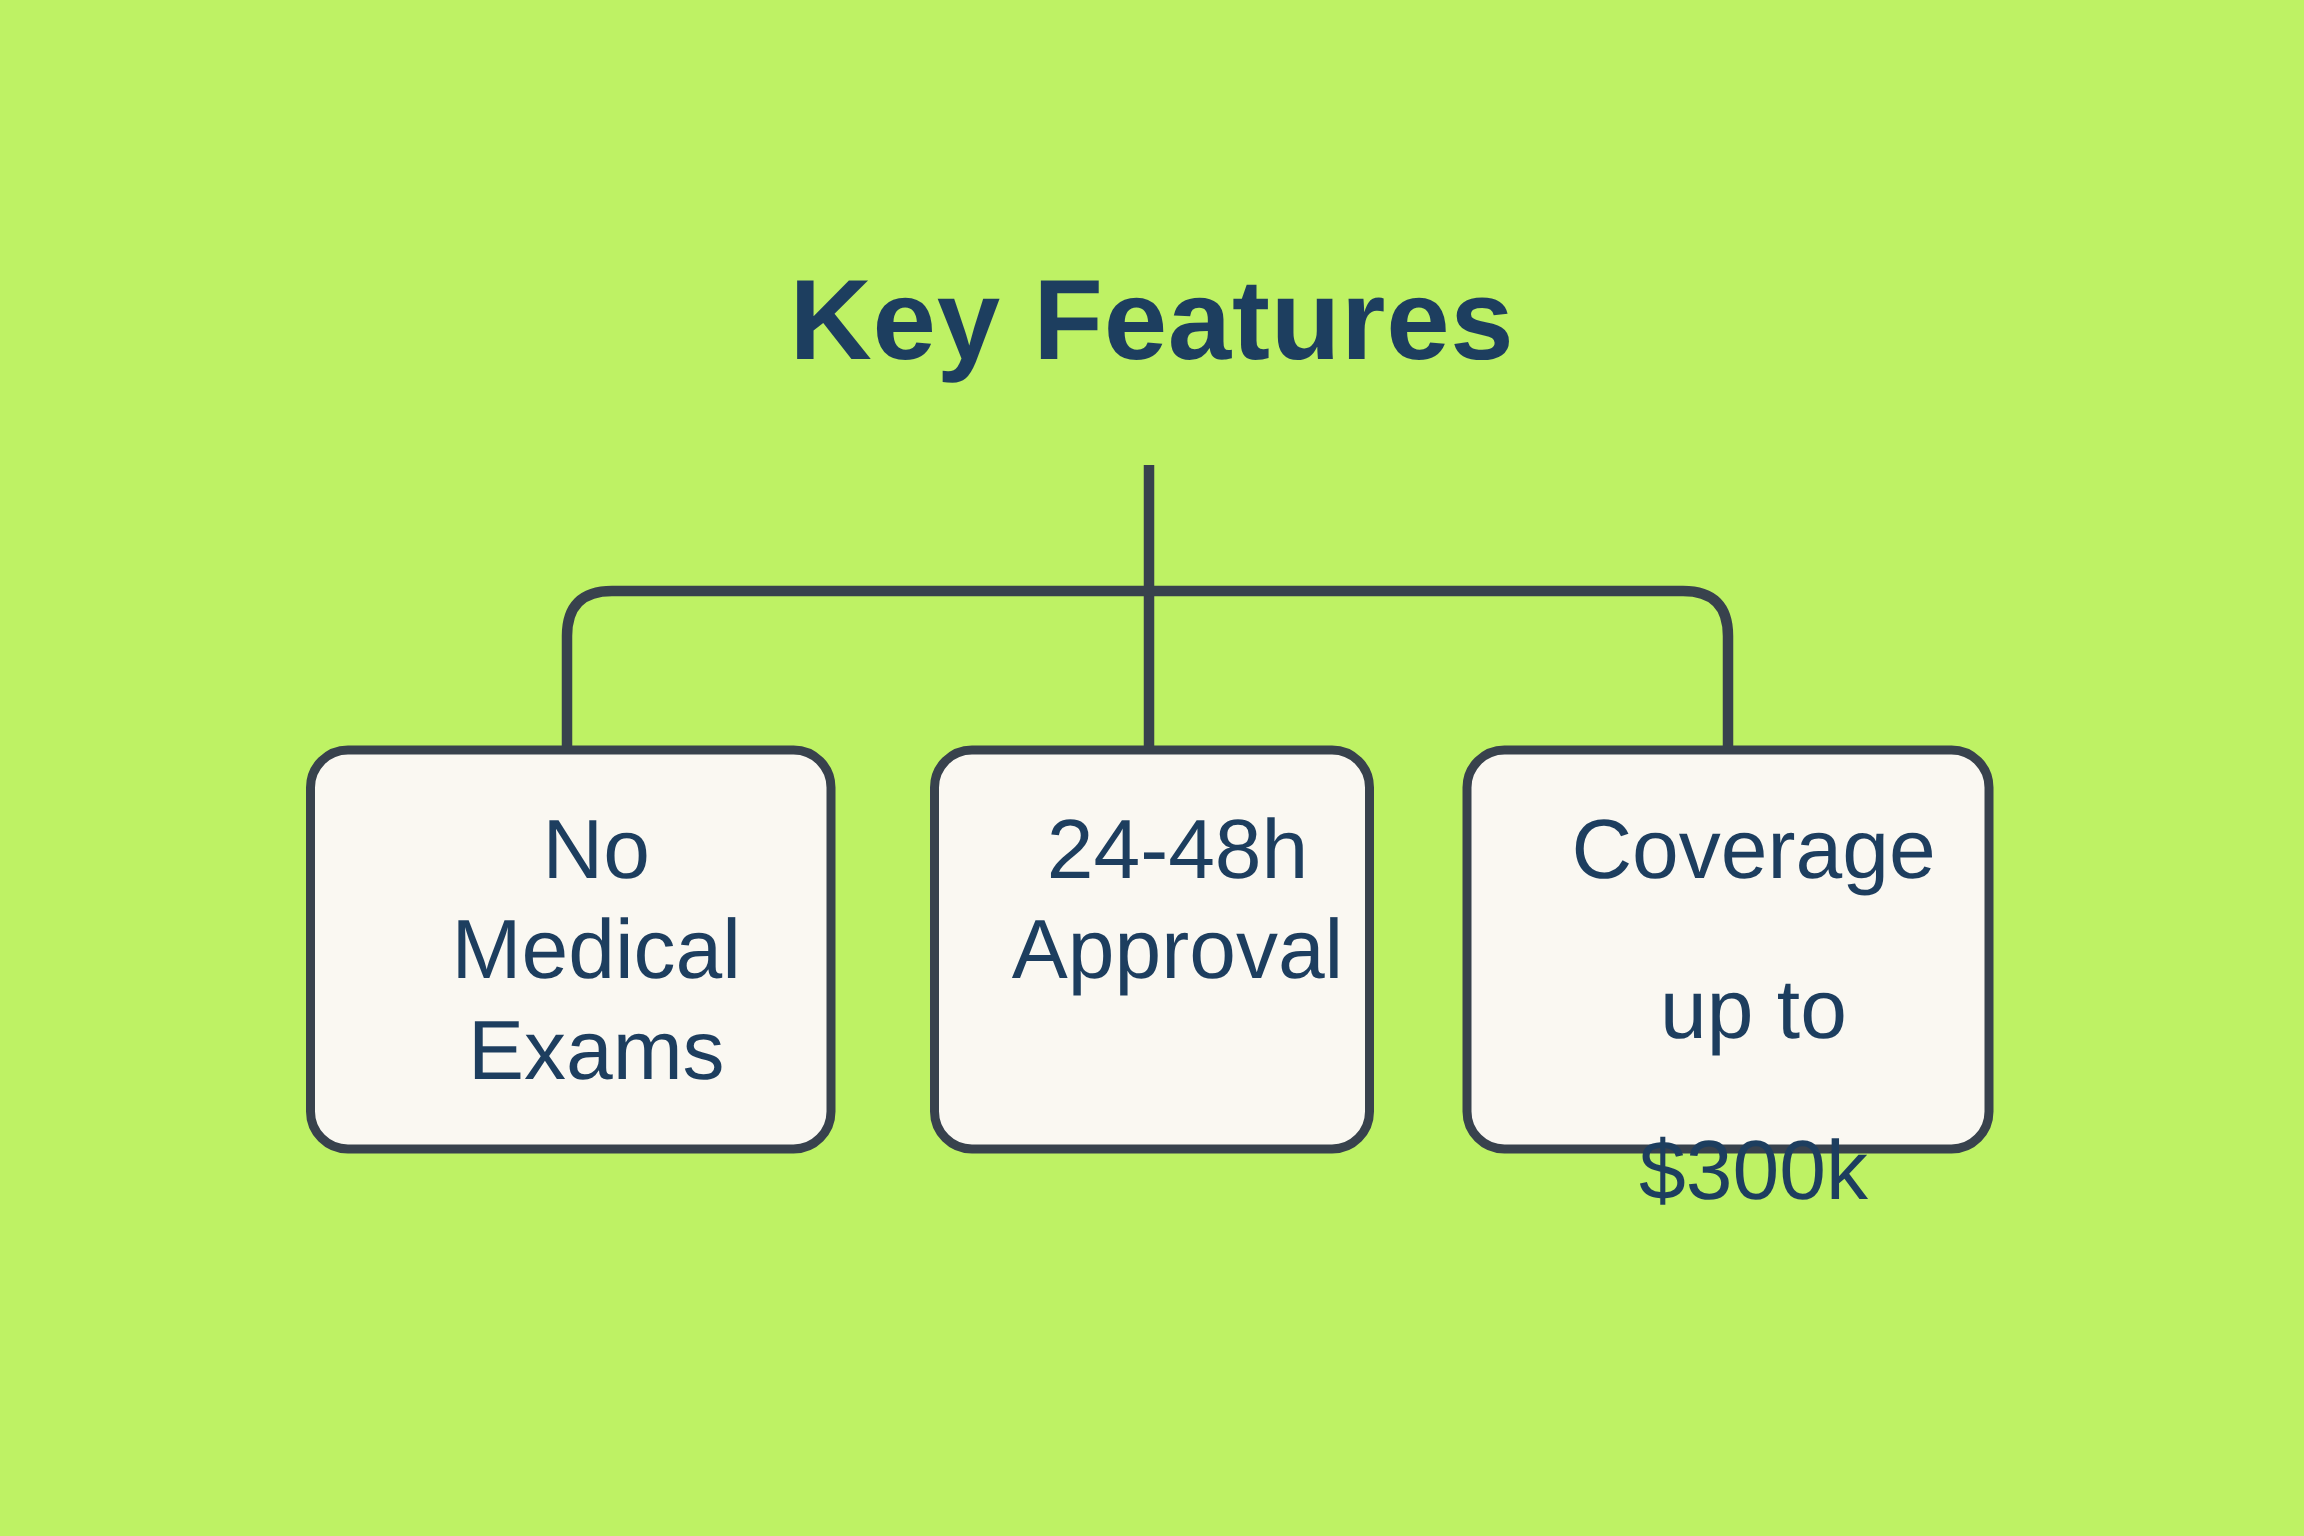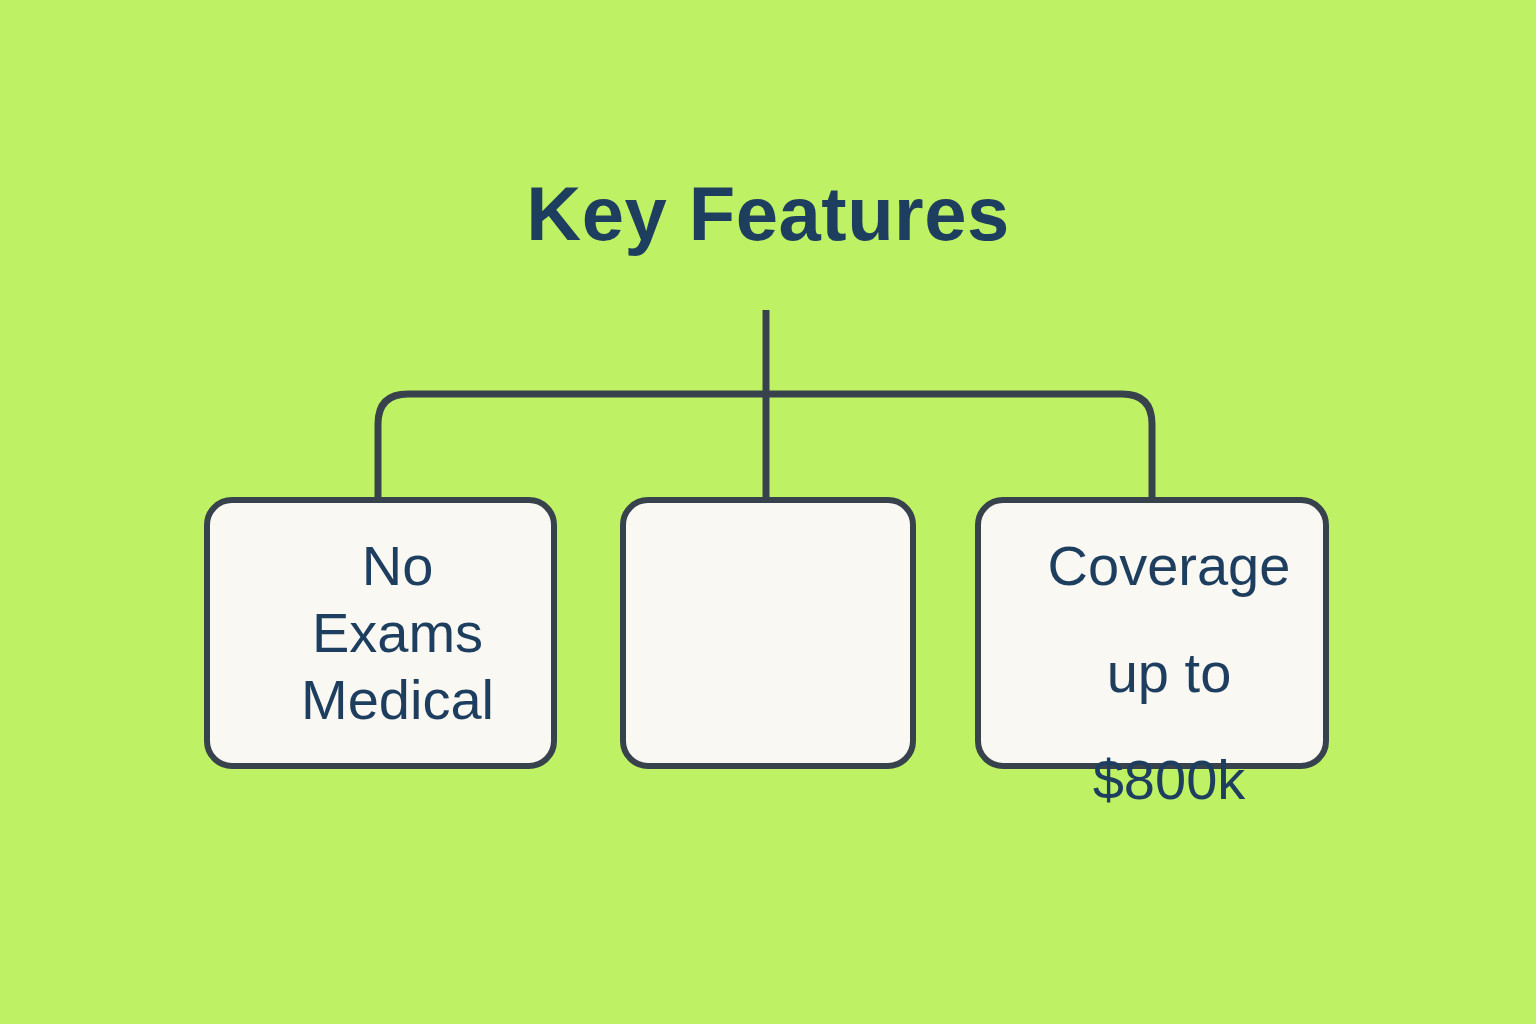--- a/index.html
+++ b/index.html
@@ -65,26 +65,28 @@
 
   <svg class="connectors" width="1536" height="1024" viewBox="0 0 1536 1024" aria-hidden="true">
 
     <path d="M 766 310 L 766 500" fill="none" stroke="#38424d" stroke-width="7"></path>
 
     <path d="M 378 502 L 378 424 Q 378 394 408 394 L 1122 394 Q 1152 394 1152 424 L 1152 502" fill="none" stroke="#38424d" stroke-width="7"></path>
   </svg>
 
   <div class="flow-node node-node1">
     <span class="node-line">No</span>
+    <span class="node-line">Medical</span>
     <span class="node-line">Exams</span>
-    <span class="node-line">Medical</span>
   </div>
 
   <div class="flow-node node-node2">
+    <span class="node-line">24-48h</span>
+    <span class="node-line">Approval</span>
   </div>
 
   <div class="flow-node node-node3">
     <span class="node-line">Coverage</span>
     <span class="node-line">up to</span>
-    <span class="node-line">$800k</span>
+    <span class="node-line">$300k</span>
   </div>
 
 </div>
 
 </body></html>

